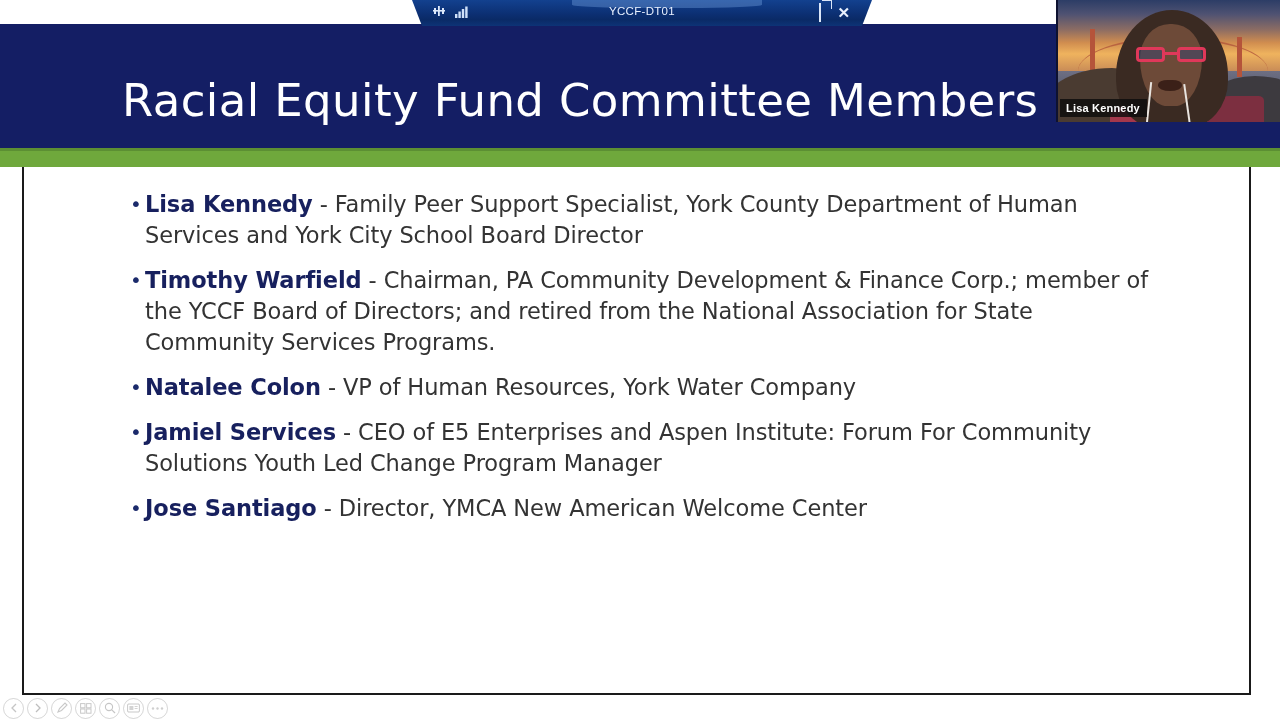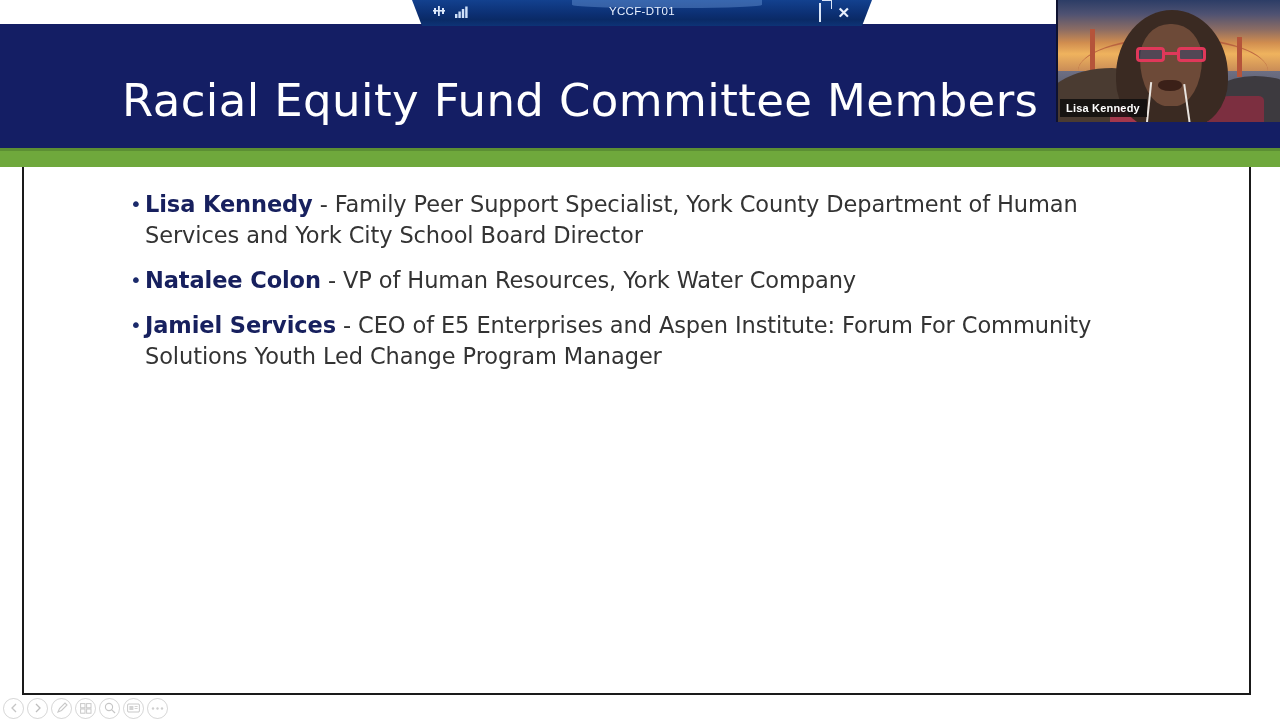--- a/index.html
+++ b/index.html
@@ -376,24 +376,30 @@
   <div class="slide-body">
     <div class="body-frame-left"></div>
     <div class="body-frame-right"></div>
     <div class="body-frame-bottom"></div>
 
     <div class="bullets">
       <div class="bullet-row">
         <span class="nm">Lisa Kennedy</span><span class="ds"> - Family Peer Support Specialist, York County Department of Human Services and York City School Board Director</span>
       </div>
       <div class="bullet-row">
+        <span class="nm">Timothy Warfield</span><span class="ds"> - Chairman, PA Community Development &amp; Finance Corp.; member of the YCCF Board of Directors; and retired from the National Association for State Community Services Programs.</span>
+      </div>
+      <div class="bullet-row">
         <span class="nm">Natalee Colon</span><span class="ds"> - VP of Human Resources, York Water Company</span>
       </div>
       <div class="bullet-row">
         <span class="nm">Jamiel Services</span><span class="ds"> - CEO of E5 Enterprises and Aspen Institute: Forum For Community Solutions Youth Led Change Program Manager</span>
+      </div>
+      <div class="bullet-row">
+        <span class="nm">Jose Santiago</span><span class="ds"> - Director, YMCA New American Welcome Center</span>
       </div>
     </div>
 
   </div>
 
   <div class="webcam">
     <div class="wc-sky"></div>
     <div class="wc-sea"></div>
     <div class="wc-cable"></div>
     <div class="wc-tower-l"></div>

